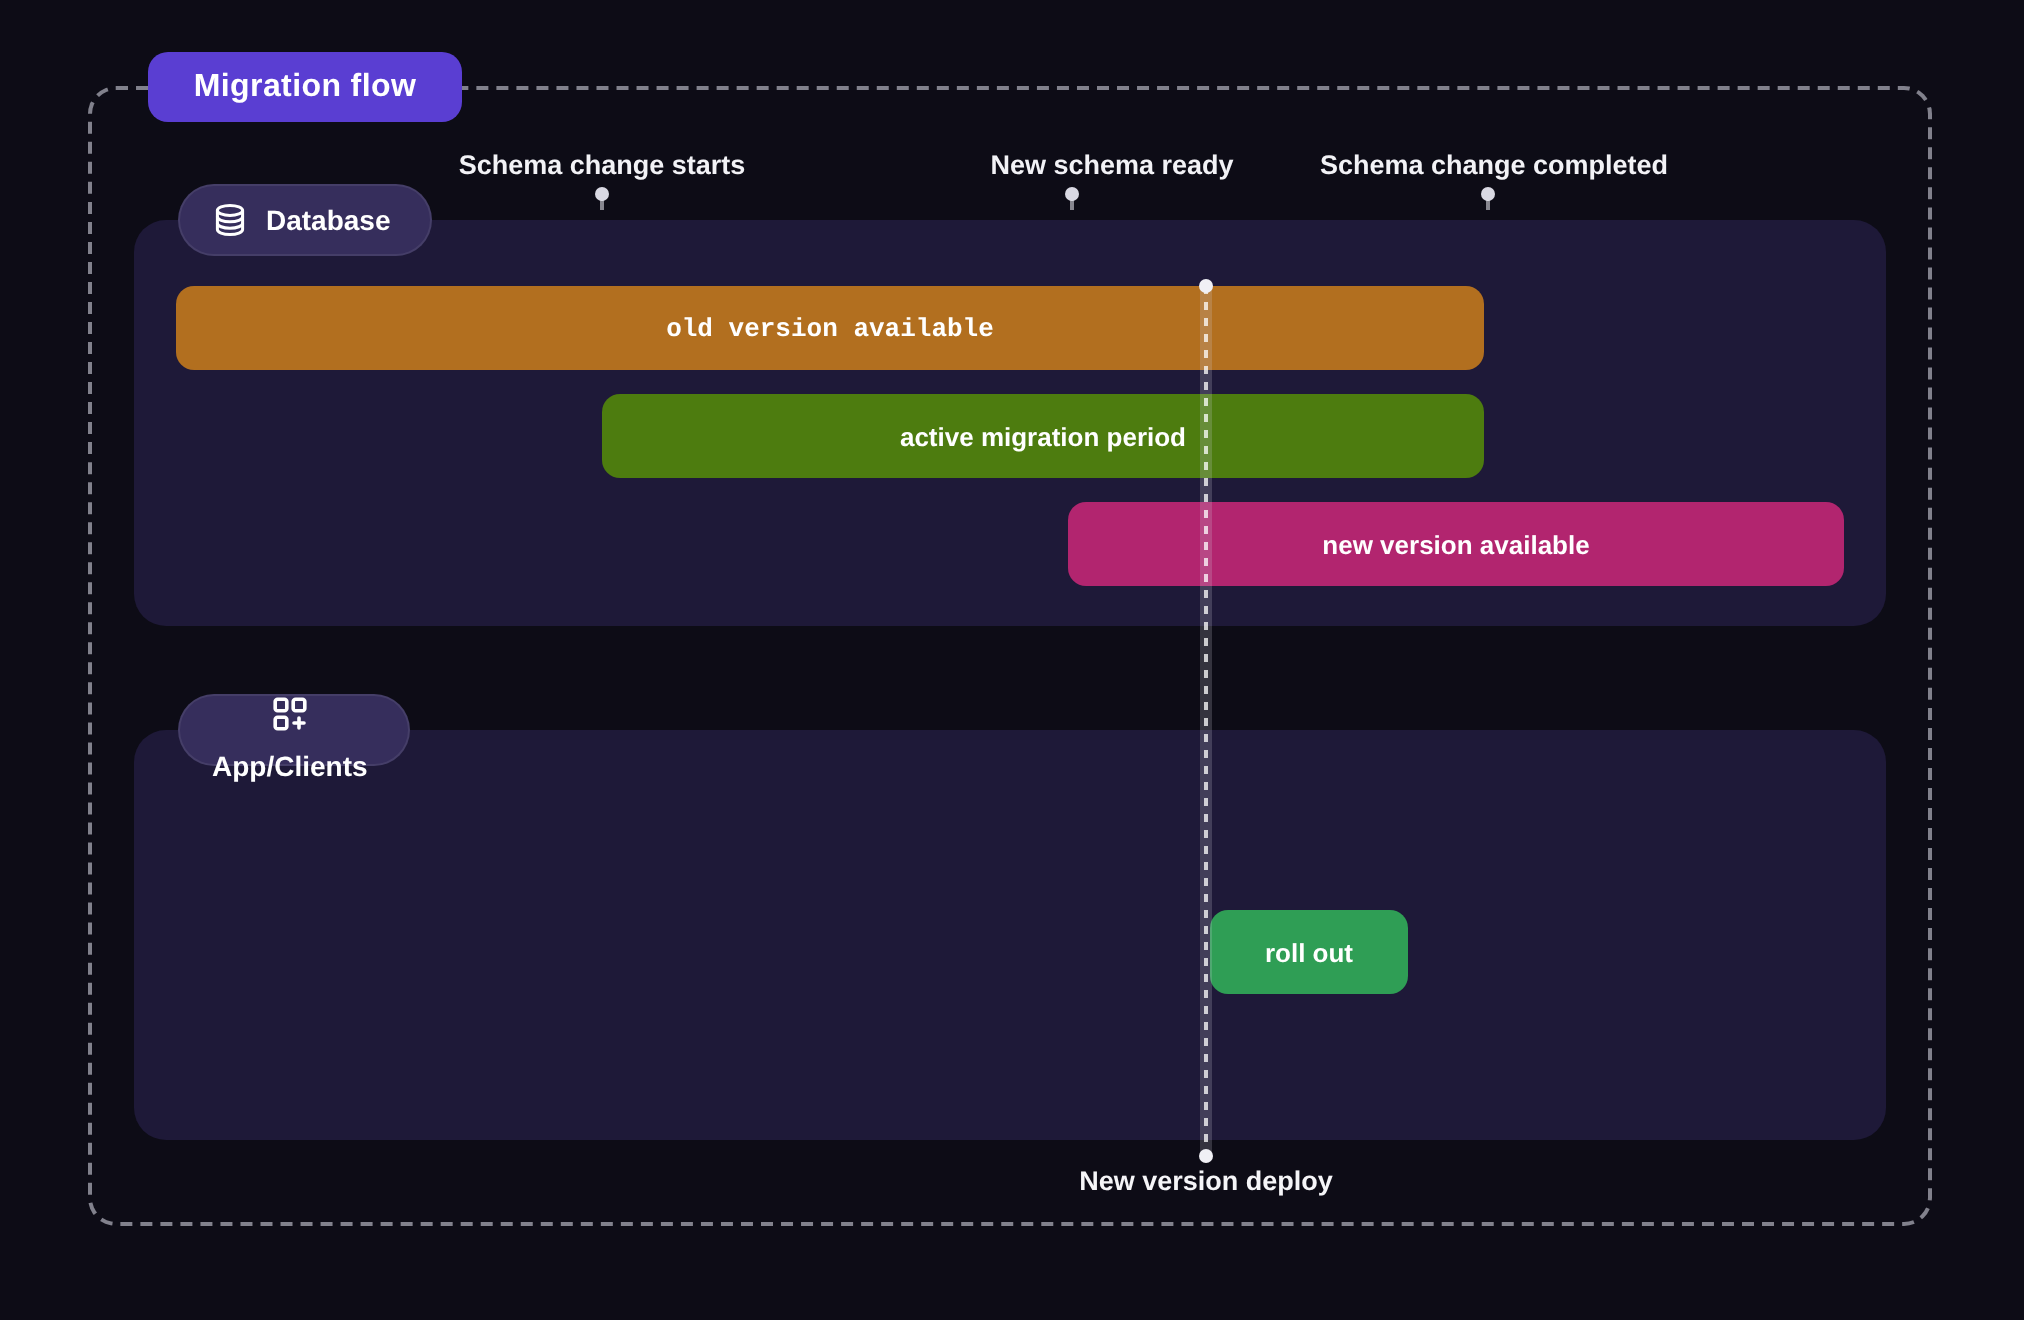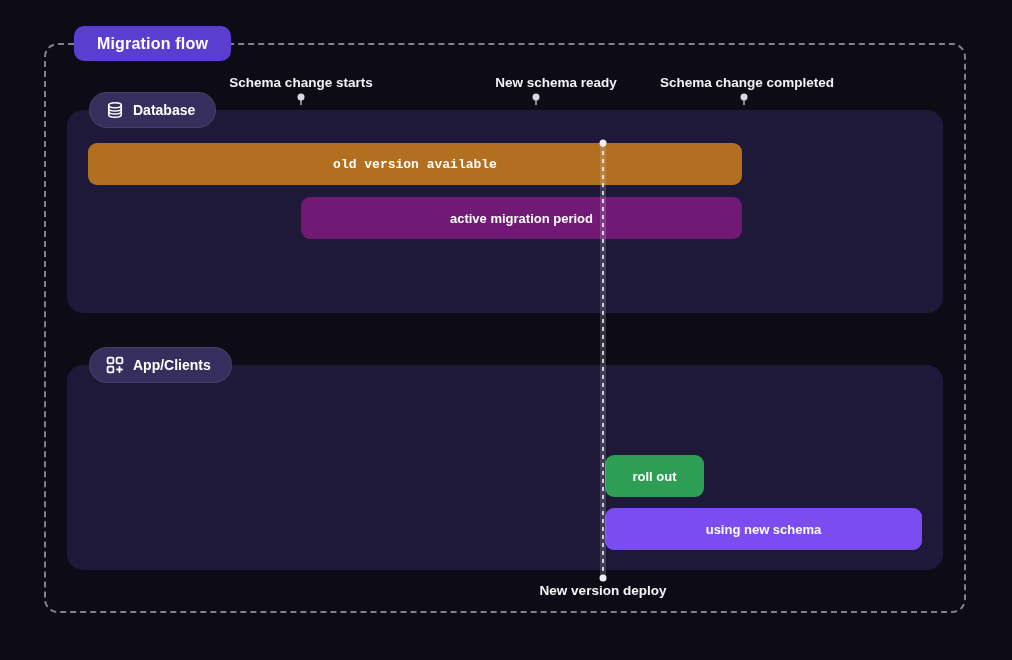--- a/index.html
+++ b/index.html
@@ -26,21 +26,21 @@
   .panel.app { top: 365px; height: 205px; }
   .section-badge {
     position: absolute; left: 89px; height: 36px;
     display: inline-flex; align-items: center; gap: 9px;
     padding: 0 20px 0 16px; border-radius: 18px;
     color: #fff; font-weight: bold; font-size: 14px;
     border: 1px solid rgba(255,255,255,0.08);
     text-align: right;
   }
   .section-badge.db  { top: 92px; }
-  .section-badge.app { top: 347px; }
+  .section-badge.app { top: 347px; flex-direction: column; }
   .section-badge svg { display: block; }
   .bar {
     position: absolute; height: 42px; border-radius: 9px;
     display: flex; align-items: center; justify-content: center;
     color: #fff; font-weight: bold; font-size: 13px;
   }
   .bar.b-old    { left: 88px;  top: 143px; width: 654px; }
   .bar.b-mig    { left: 301px; top: 197px; width: 441px; }
   .bar.b-newv   { left: 534px; top: 251px; width: 388px; }
   .bar.b-useold { left: 88px;  top: 400px; width: 615px; }
@@ -132,29 +132,29 @@
         <rect x="1.6" y="10.6" width="5.8" height="5.8" rx="1.2"></rect>
         <path d="M13.5 11 v5 M11 13.5 h5"></path>
       </svg>
     </span>
     <span>App/Clients</span>
   </div>
 
   <div class="bar b-old" style="background: rgb(178, 111, 31); font-family: Liberation Mono, monospace;">
     <span>old version available</span>
   </div>
-  <div class="bar b-mig" style="background: #701a75;">
+  <div class="bar b-mig" style="background: #4d7c0f;">
     <span>active migration period</span>
+  </div>
+  <div class="bar b-newv" style="background: rgb(178, 37, 111);">
+    <span>new version available</span>
   </div>
 
   <div class="bar b-roll" style="background: rgb(47, 158, 85);">
     <span>roll out</span>
-  </div>
-  <div class="bar b-usenew" style="background: rgb(123, 76, 240);">
-    <span>using new schema</span>
   </div>
 
   <div>
     <div class="deploy-band">
       <div class="core"></div>
     </div>
     <div class="dot" style="left:603px; top:143px; background:#f0f0f5"></div>
     <div class="dot" style="left:603px; top:578px; background:#f0f0f5"></div>
     <div class="deploy-label">New version deploy</div>
   </div>

